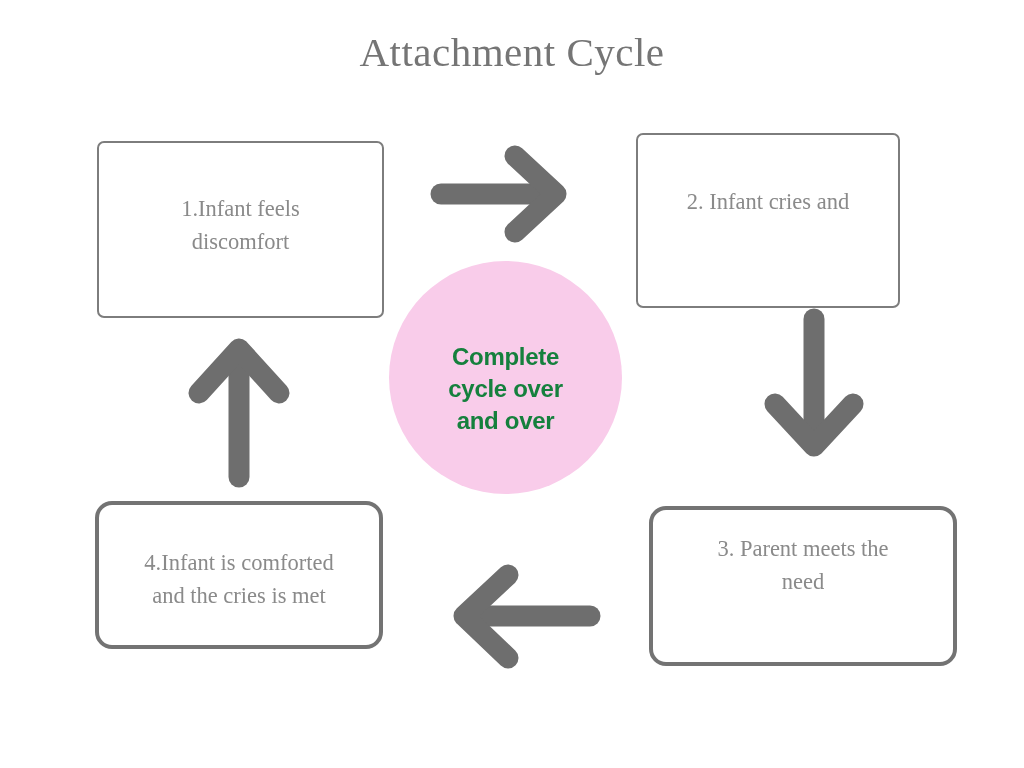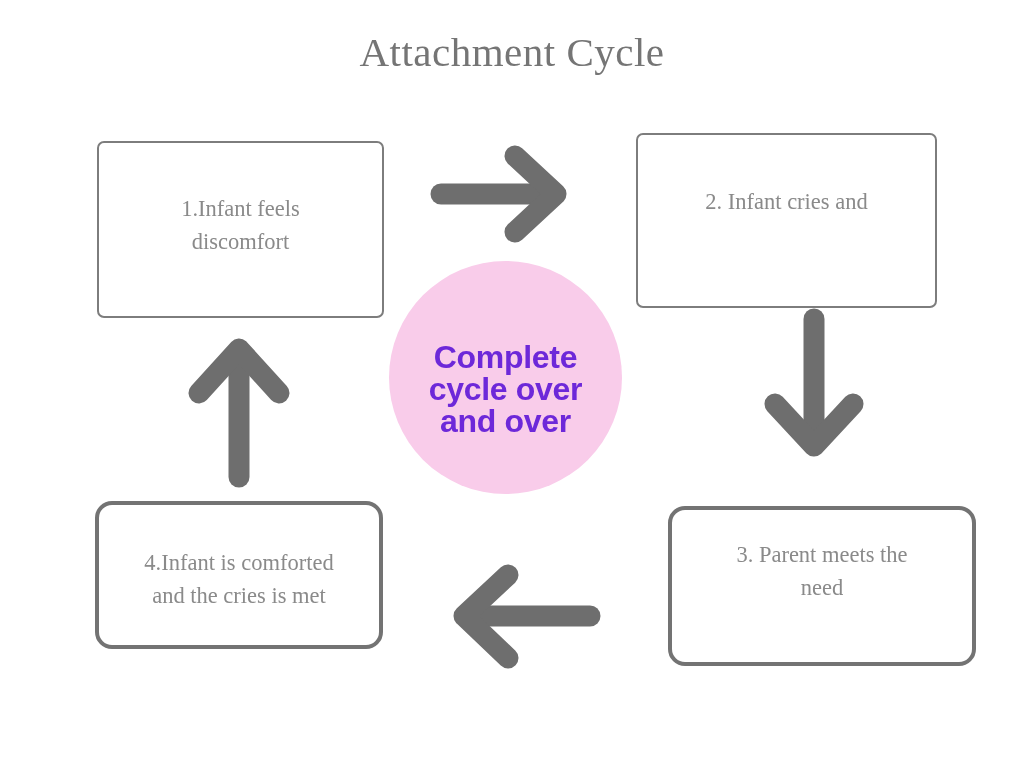--- a/index.html
+++ b/index.html
@@ -69,29 +69,29 @@
   }
 
   #box-1 {
     left: 97px;  top: 141px;
     width: 287px; height: 177px;
     align-items: flex-start;
     padding-top: 49px;
   }
   #box-2 {
     left: 636px; top: 133px;
-    width: 301px; height: 175px;
+    width: 264px; height: 175px;
     align-items: flex-start;
     padding-top: 50px;
   }
   #box-3 {
-    left: 668px; top: 506px;
+    left: 649px; top: 506px;
     width: 308px; height: 160px;
     align-items: flex-start;
-    padding-top: 28px;
+    padding-top: 22px;
   }
   #box-4 {
     left: 95px;  top: 501px;
     width: 288px; height: 148px;
     align-items: flex-start;
     padding-top: 41px;
   }
 
   
   #center-circle {
@@ -105,24 +105,24 @@
     display: flex;
     align-items: center;
     justify-content: center;
   }
   #center-circle .circle-text {
     display: block;
     width: 100%;
     text-align: center;
     font-family: "Liberation Sans", sans-serif;
     font-weight: bold;
-    font-size: 32px;
+    font-size: 24px;
     line-height: 32px;
     letter-spacing: -0.3px;
-    color: #6d28d9;
+    color: #15803d;
     margin-top: 22px;
   }
 
   
   .arrow {
     position: absolute;
     overflow: visible;
   }
   #arrow-right { left: 428px; top: 148px; }
   #arrow-down  { left: 758px; top: 306px; }

